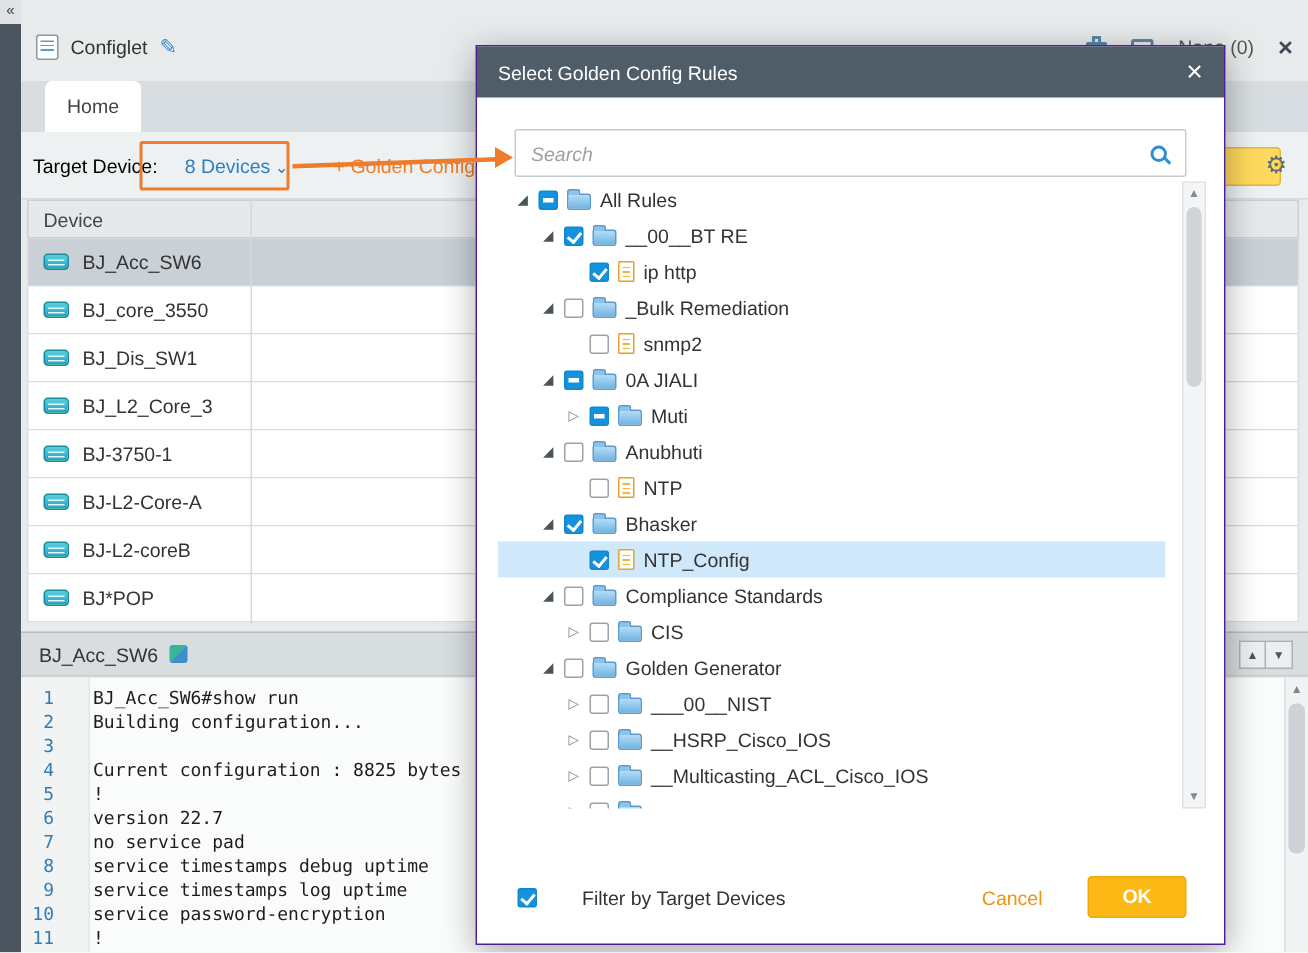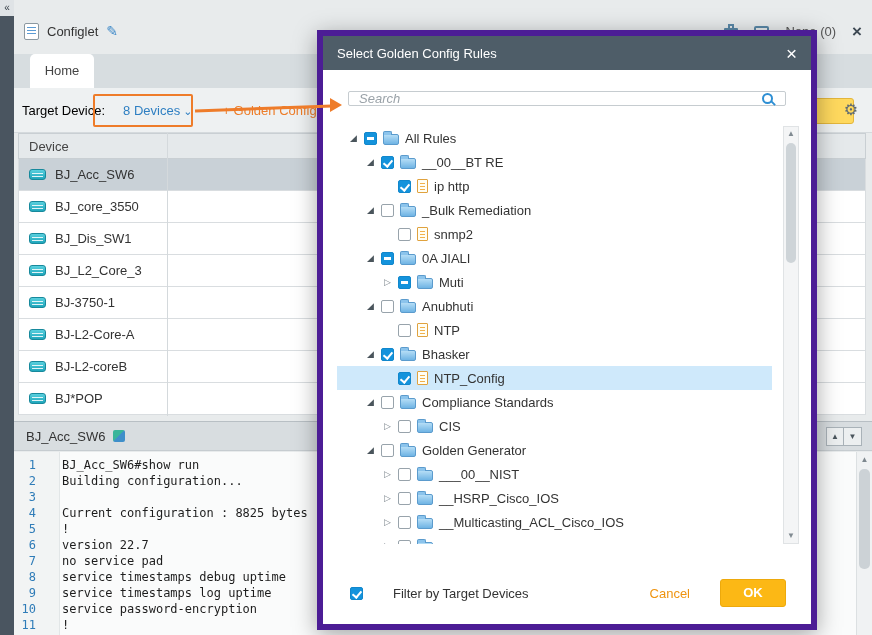--- a/index.html
+++ b/index.html
@@ -62,25 +62,25 @@
   .gutter-bg { position:absolute; left:0; top:0; width:46px; bottom:0; background:#f2f4f4; border-right:1px solid #e2e6e7; }
   .code-lines { position:absolute; left:0; top:6px; right:17px; font-family:"DejaVu Sans Mono", monospace; font-size:12px; }
   .code-line { height:16px; display:flex; white-space:pre; }
   .ln { width:34px; text-align:right; padding-right:12px; color:#2f7cb8; flex:none; }
   .ct { margin-left:14px; color:#1d1d1d; }
   .vscroll { position:absolute; right:0; top:0; width:16px; bottom:0; background:#f0f2f3; border-left:1px solid #dce0e2; }
   .vs-arrow { height:15px; text-align:center; font-size:8px; color:#7d878e; line-height:15px; cursor:pointer; }
   .vs-thumb { position:absolute; left:2px; top:17px; width:11px; height:100px; background:#ccd2d6; border-radius:5px; cursor:grab; }
 
   
-  .modal { position:absolute; left:317px; top:30px; width:500px; height:600px; background:#fff; border:6px solid #4c1d95; box-shadow:0 5px 22px rgba(0,0,0,.35); z-index:20; }
+  .modal { position:absolute; left:317px; top:30px; width:500px; height:600px; background:#fff; border:1px solid #4c1d95; box-shadow:0 5px 22px rgba(0,0,0,.35); z-index:20; }
   .modal-header { height:34px; background:#4e5d68; display:flex; align-items:center; padding:0 14px; }
   .modal-title { color:#fff; }
   .modal-close { margin-left:auto; color:#fff; font-size:19px; line-height:1; cursor:pointer; }
-  .search-wrap { position:absolute; left:25px; top:55px; right:25px; height:15px; border:1px solid #c6ccd0; border-radius:2px; background:#fff; display:flex; align-items:center; }
+  .search-wrap { position:absolute; left:25px; top:55px; right:25px; height:32px; border:1px solid #c6ccd0; border-radius:2px; background:#fff; display:flex; align-items:center; }
   .search-input { flex:1; border:none; outline:none; padding:0 10px; font-size:13px; font-family:"Liberation Sans",sans-serif; color:#333; background:transparent; }
   .search-input::placeholder { font-style:italic; color:#9aa2a8; }
   .mag { width:11px; height:11px; border:2px solid #2e8fd4; border-radius:50%; position:relative; margin-right:12px; flex:none; cursor:pointer; }
   .mag::after { content:""; position:absolute; width:6px; height:2px; background:#2e8fd4; transform:rotate(45deg); right:-5px; bottom:-2px; }
 
   .rules-tree { position:absolute; left:14px; top:90px; right:39px; height:418px; overflow:hidden; }
   .tree-row { height:24px; display:flex; align-items:center; cursor:pointer; }
   .tree-row.sel { background:#cfe9fb; }
   .tw { width:13px; flex:none; font-size:9px; color:#4a555c; margin-right:2px; text-align:center; }
   .tw.open { color:#4a555c; }

